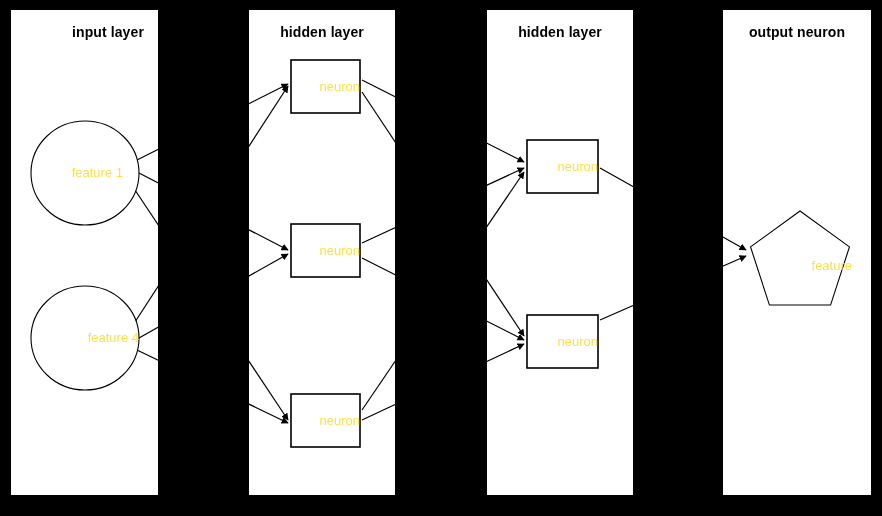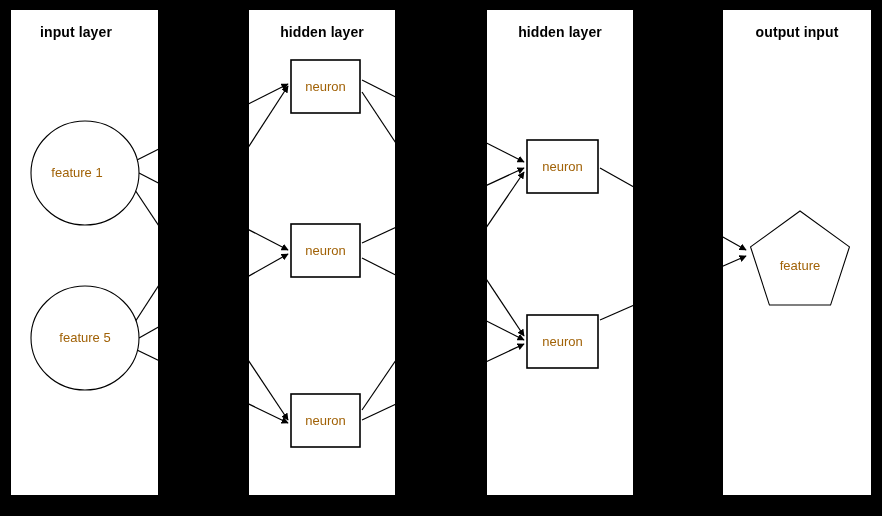--- a/index.html
+++ b/index.html
@@ -33,23 +33,23 @@
     font-weight: bold;
     font-size: 14px;
     color: #000000;
     font-family: "Liberation Sans", sans-serif;
     letter-spacing: 0.1px;
   }
   .node-label {
     position: absolute;
     left: 0;
     right: 0;
-    text-align: center;
+    text-align: right;
     font-size: 13px;
-    color: #a16207;
+    color: #fde047;
     font-family: "Liberation Sans", sans-serif;
     white-space: nowrap;
     pointer-events: none;
   }
   .svg-layer {
     position: absolute;
     left: 0;
     top: 0;
     width: 882px;
     height: 516px;
@@ -105,26 +105,26 @@
       </g>
   </svg>
 
   <div id="gaps">
       <div class="gap-mask" style="left: 158px; top: 0px; width: 91px; height: 516px;"></div>
       <div class="gap-mask" style="left: 395px; top: 0px; width: 92px; height: 516px;"></div>
       <div class="gap-mask" style="left: 633px; top: 0px; width: 90px; height: 516px;"></div>
     </div>
 
   <div id="labels">
-      <div class="panel-title" style="left: 11px; width: 130px; top: 24px;">input layer</div>
+      <div class="panel-title" style="left: 11px; width: 130px; top: 24px; padding-left: 32px;">input layer</div>
       <div class="panel-title" style="left: 249px; width: 146px; top: 24px;">hidden layer</div>
       <div class="panel-title" style="left: 487px; width: 146px; top: 24px;">hidden layer</div>
-      <div class="panel-title" style="left: 723px; width: 148px; top: 24px;">output input</div>
+      <div class="panel-title" style="left: 723px; width: 148px; top: 24px;">output neuron</div>
       <div class="node-label" style="left: 31px; width: 92px; top: 165px;">feature 1</div>
-      <div class="node-label" style="left: 31px; width: 108px; top: 330px;">feature 5</div>
+      <div class="node-label" style="left: 31px; width: 108px; top: 330px;">feature 4</div>
       <div class="node-label" style="left: 291px; width: 69px; top: 78.5px;">neuron</div>
       <div class="node-label" style="left: 291px; width: 69px; top: 242.5px;">neuron</div>
       <div class="node-label" style="left: 291px; width: 69px; top: 412.5px;">neuron</div>
       <div class="node-label" style="left: 527px; width: 71px; top: 158.5px;">neuron</div>
       <div class="node-label" style="left: 527px; width: 71px; top: 333.5px;">neuron</div>
       <div class="node-label" style="left: 748px; width: 104px; top: 258px;">feature</div>
     </div>
 
 </div>
 

